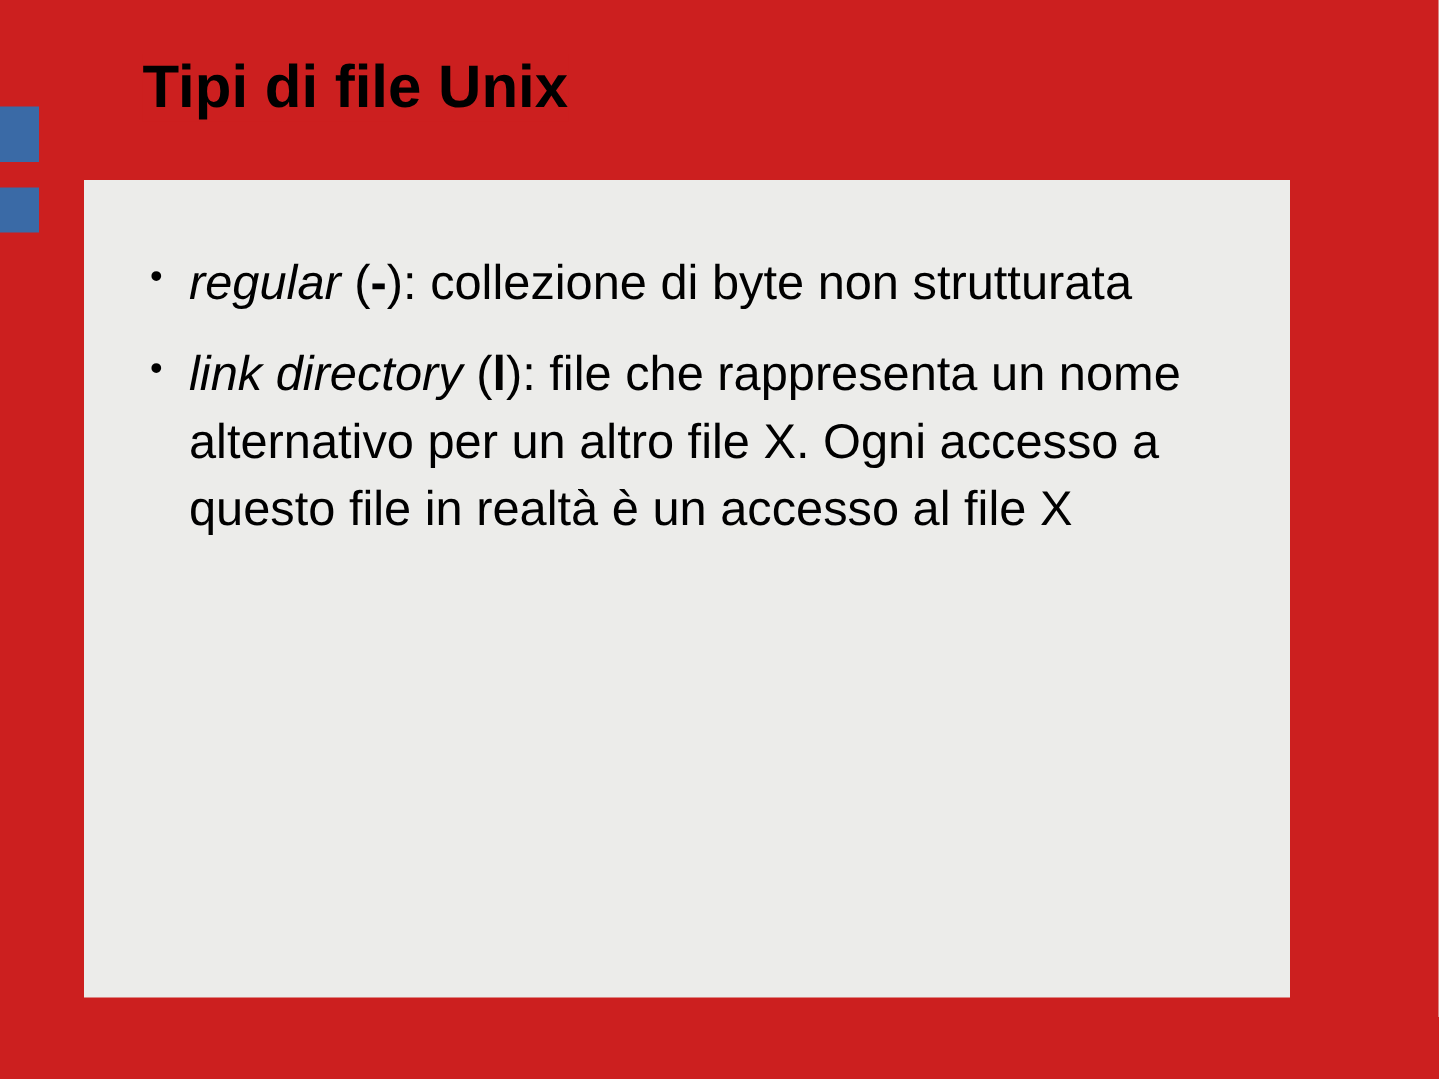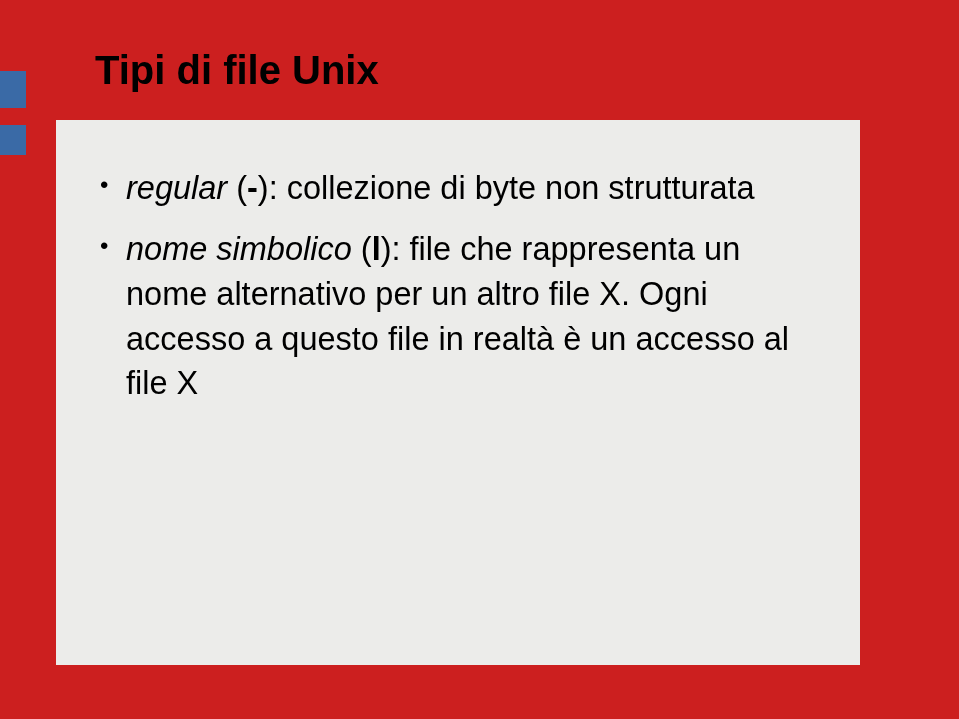--- a/index.html
+++ b/index.html
@@ -5,21 +5,21 @@
   * { box-sizing: border-box; margin: 0; padding: 0; }
   html, body { width: 959px; height: 719px; overflow: hidden; }
   body {
     background: #cc1f1f;
     font-family: "Liberation Sans", "DejaVu Sans", Arial, sans-serif;
     position: relative;
   }
   .title-box {
     position: absolute;
     left: 95px;
-    top: 48px;
+    top: 36px;
     background: #cc1f1f;
     color: #000;
     font-size: 40px;
     font-weight: bold;
     padding: 0;
   }
   .content-box {
     position: absolute;
     left: 56px;
     top: 120px;
@@ -68,17 +68,17 @@
 
 <div class="content-box">
   <ul class="bullet-list">
 
     <li>
       <span class="i">regular</span><span> (</span><span class="b">-</span><span>)</span><span>: </span><span>collezione di byte non strutturata</span>
     </li>
 
 
     <li>
-      <span class="i">nome simbolico</span><span> (</span><span class="b">l</span><span>)</span><span>: </span><span>file che rappresenta un nome alternativo per un altro file X. Ogni accesso a questo file in realtà è un accesso al file X</span>
+      <span class="i">link directory</span><span> (</span><span class="b">l</span><span>)</span><span>: </span><span>file che rappresenta un nome alternativo per un altro file X. Ogni accesso a questo file in realtà è un accesso al file X</span>
     </li>
 
   </ul>
 </div>
 
 </body></html>

